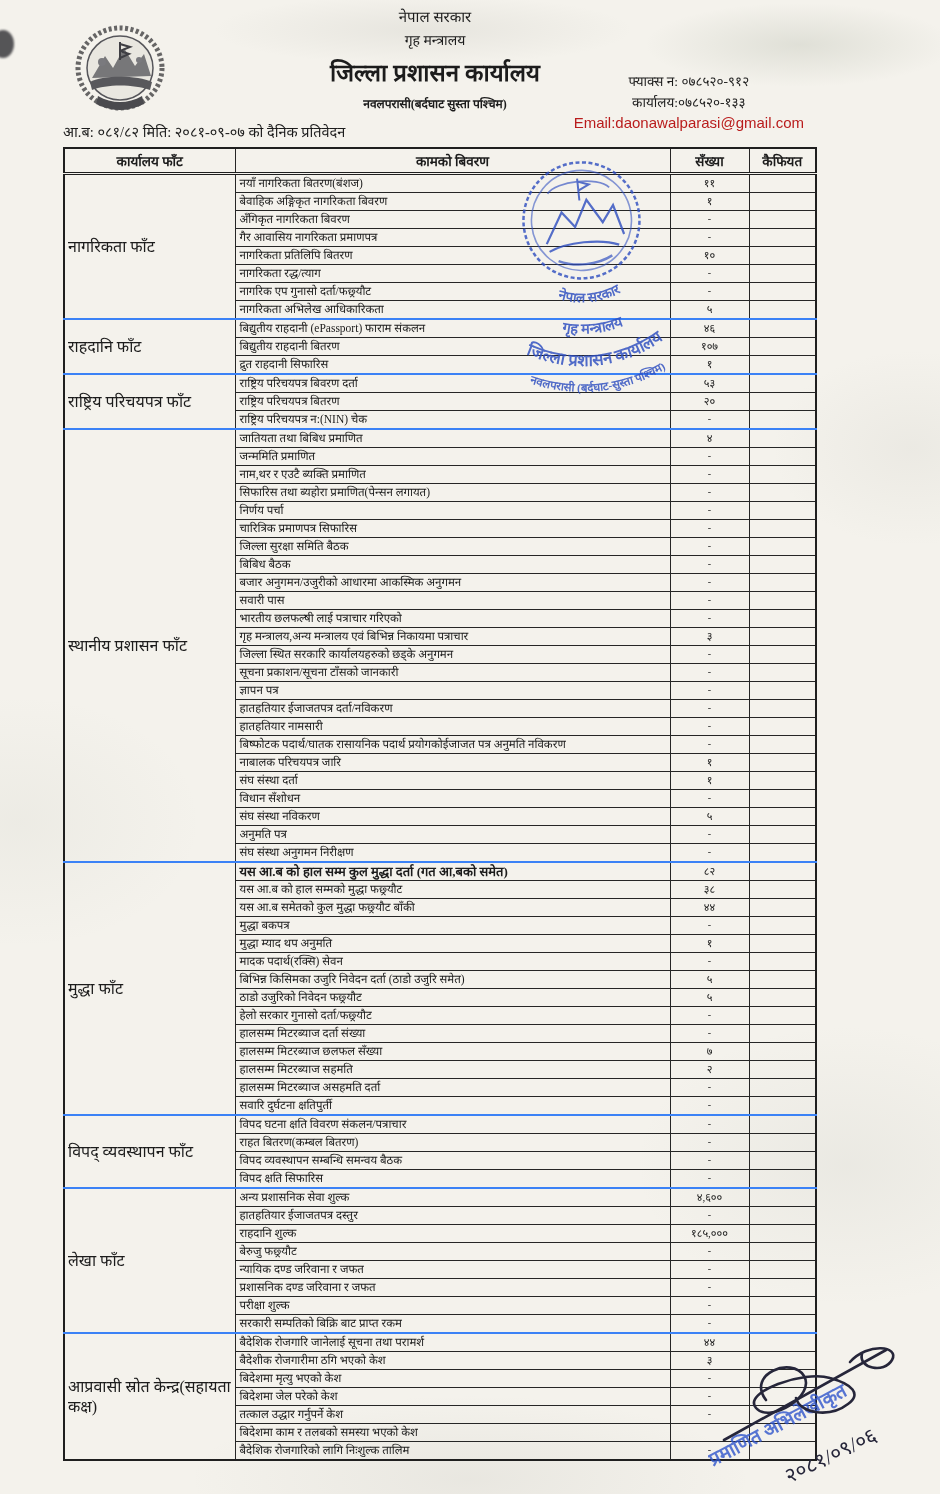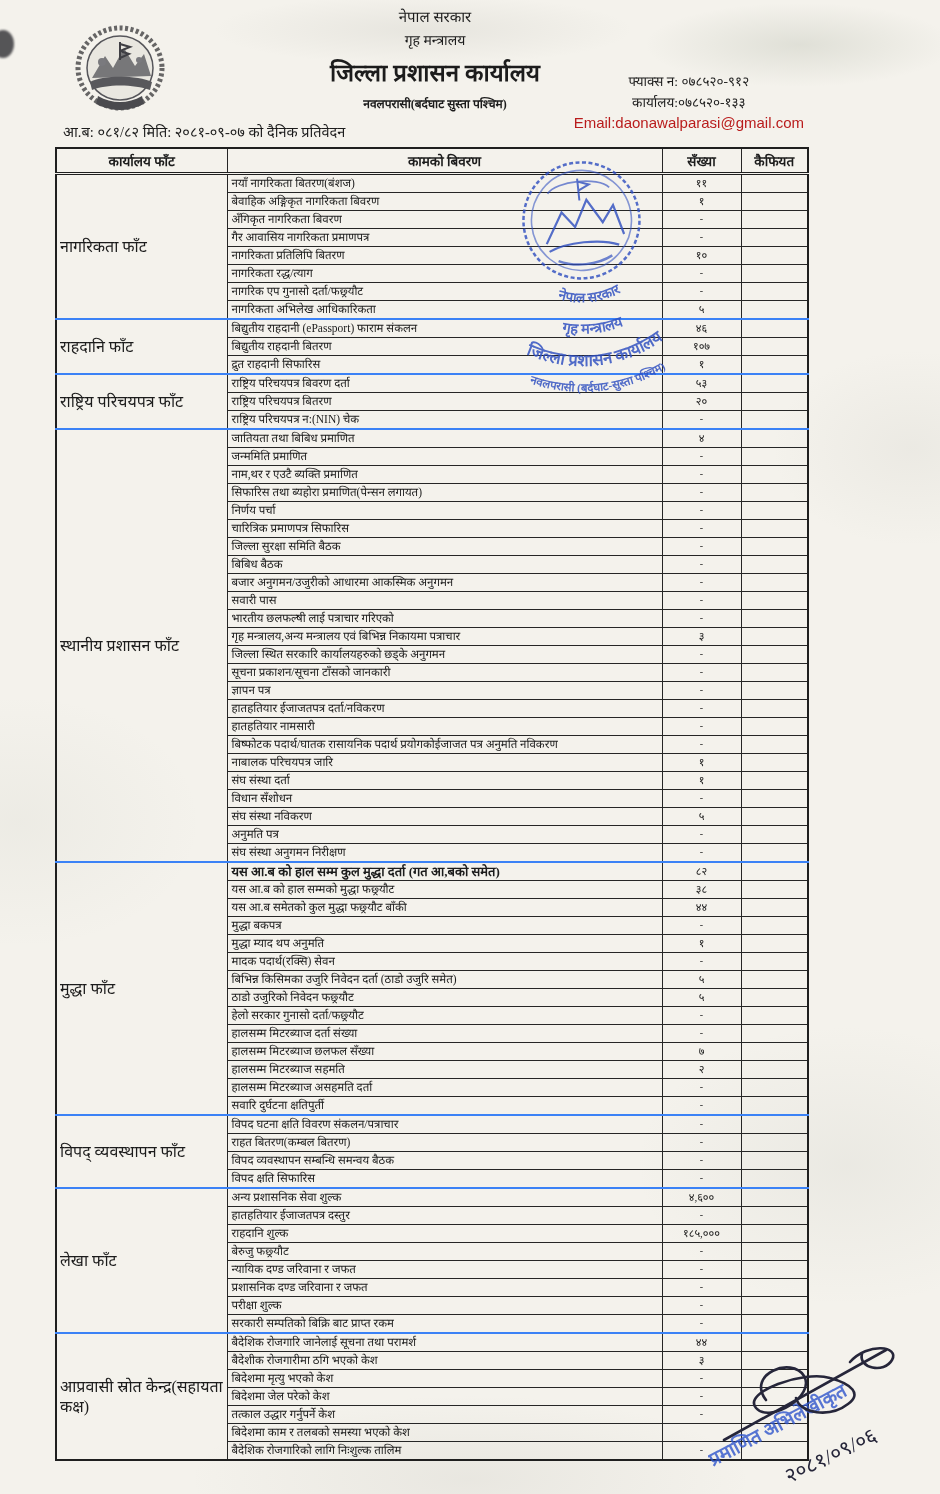--- a/index.html
+++ b/index.html
@@ -26,21 +26,21 @@
   .hdr-gov{font-size:15px;}
   .hdr-ministry{font-size:14px;margin-top:4px;}
   .hdr-office{font-size:24px;font-weight:bold;margin-top:6px;}
   .hdr-address{font-size:12px;font-weight:bold;margin-top:7px;}
   .hdr-right{position:absolute;right:136px;top:24px;text-align:center;margin-top:48px;}
   .hdr-fax,.hdr-phone{font-size:13.5px;line-height:1.55;}
   .hdr-email{font-size:15px;font-family:"Liberation Sans","DejaVu Sans",sans-serif;color:#b91c1c;}
   .report-line{position:absolute;left:63px;top:121px;font-size:14.5px;font-weight:normal;}
   .emblem{position:absolute;left:72px;top:20px;}
 
-  #table-mount{position:absolute;left:55px;top:147px;}
+  #table-mount{position:absolute;left:63px;top:147px;}
   table{border-collapse:collapse;table-layout:fixed;background:transparent;}
   th,td{border:1px solid #262626;padding:0 3px;overflow:hidden;white-space:nowrap;}
   table{border:2px solid #1f1f1f;}
   th{height:23px;font-size:13.5px;font-weight:bold;text-align:center;border-bottom:3px double #1f1f1f;}
   td{height:17px;font-size:11.5px;line-height:1.05;}
   td.desc{padding-left:4px;}
   td.desc.bold{font-weight:bold;font-size:13px;}
   td.num{text-align:center;font-size:11px;}
   td.num.dash{font-size:10px;color:#2e2e2e;}
   td.sec-label{text-align:left;font-size:16px;vertical-align:middle;white-space:normal;line-height:1.2;}

